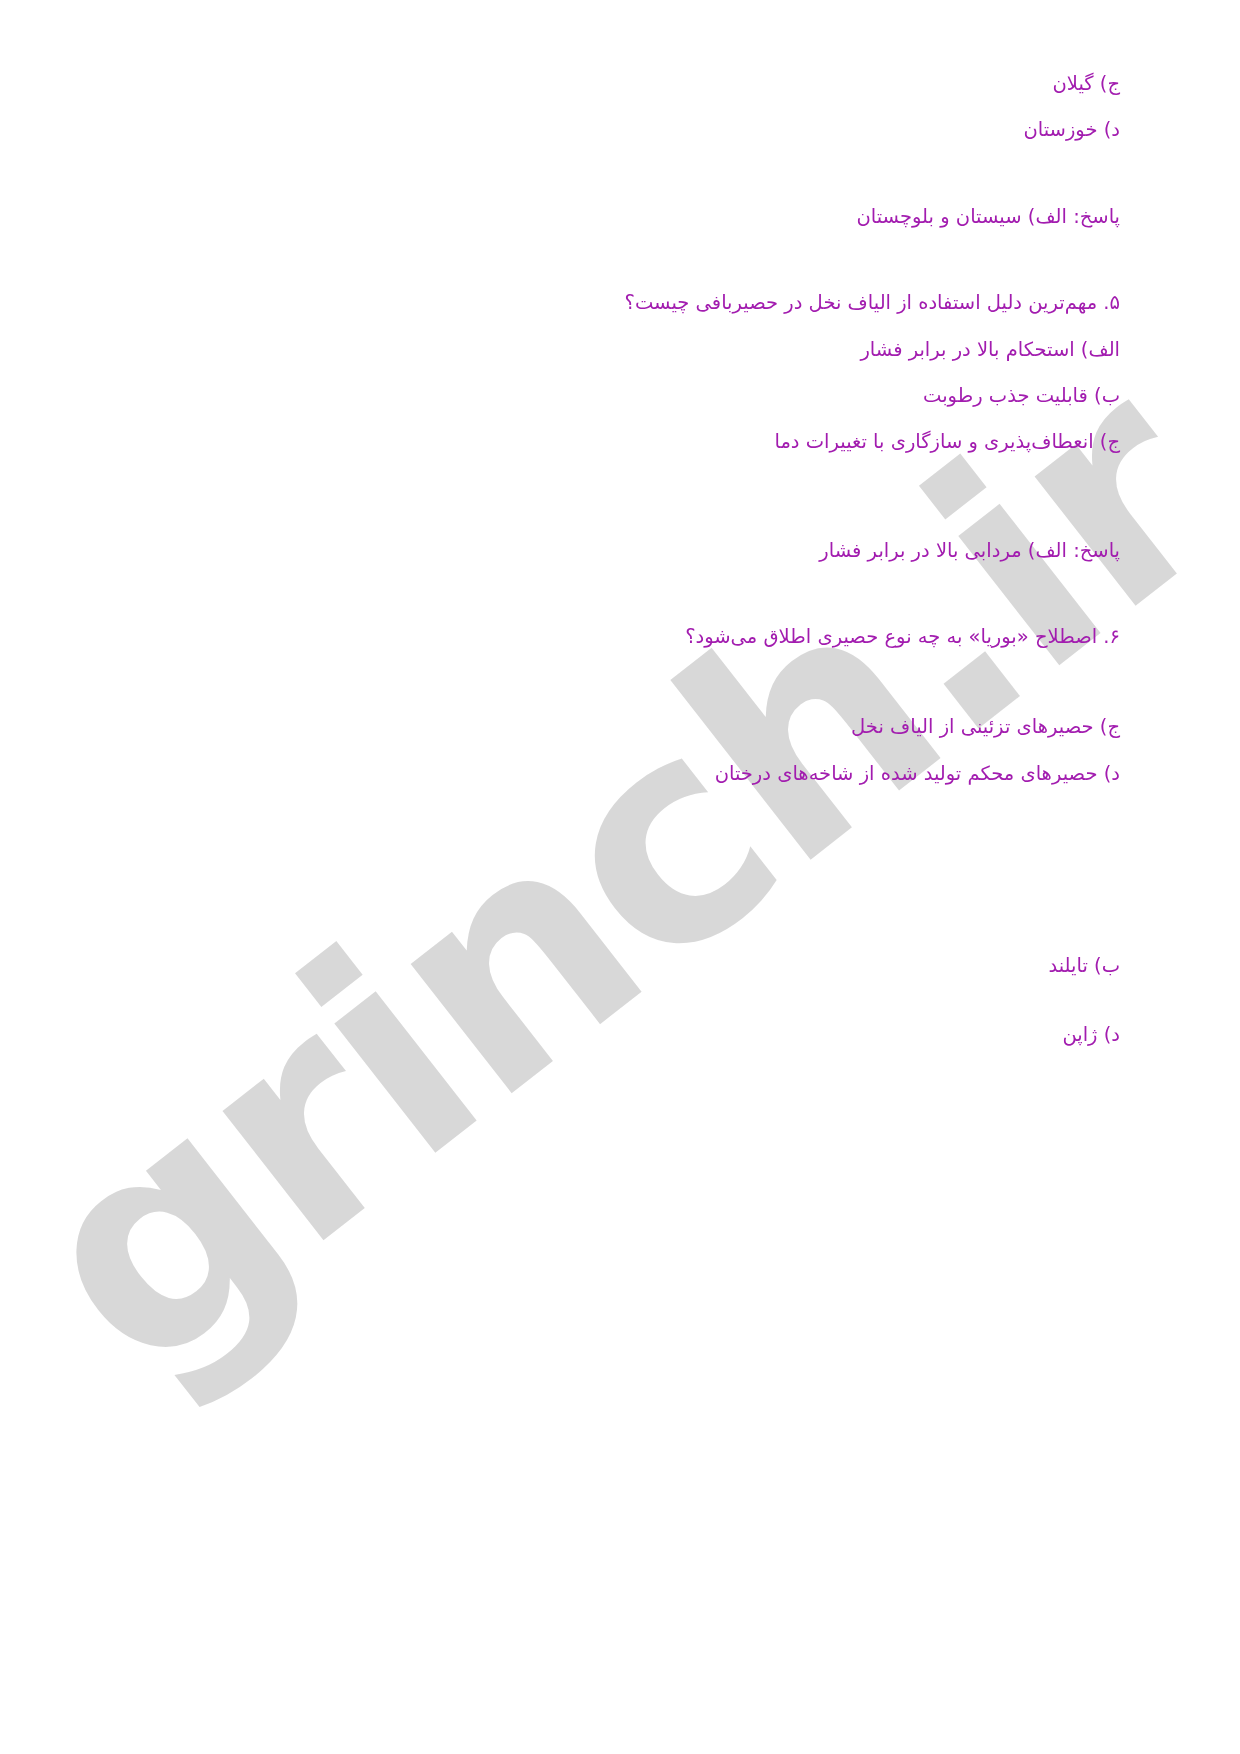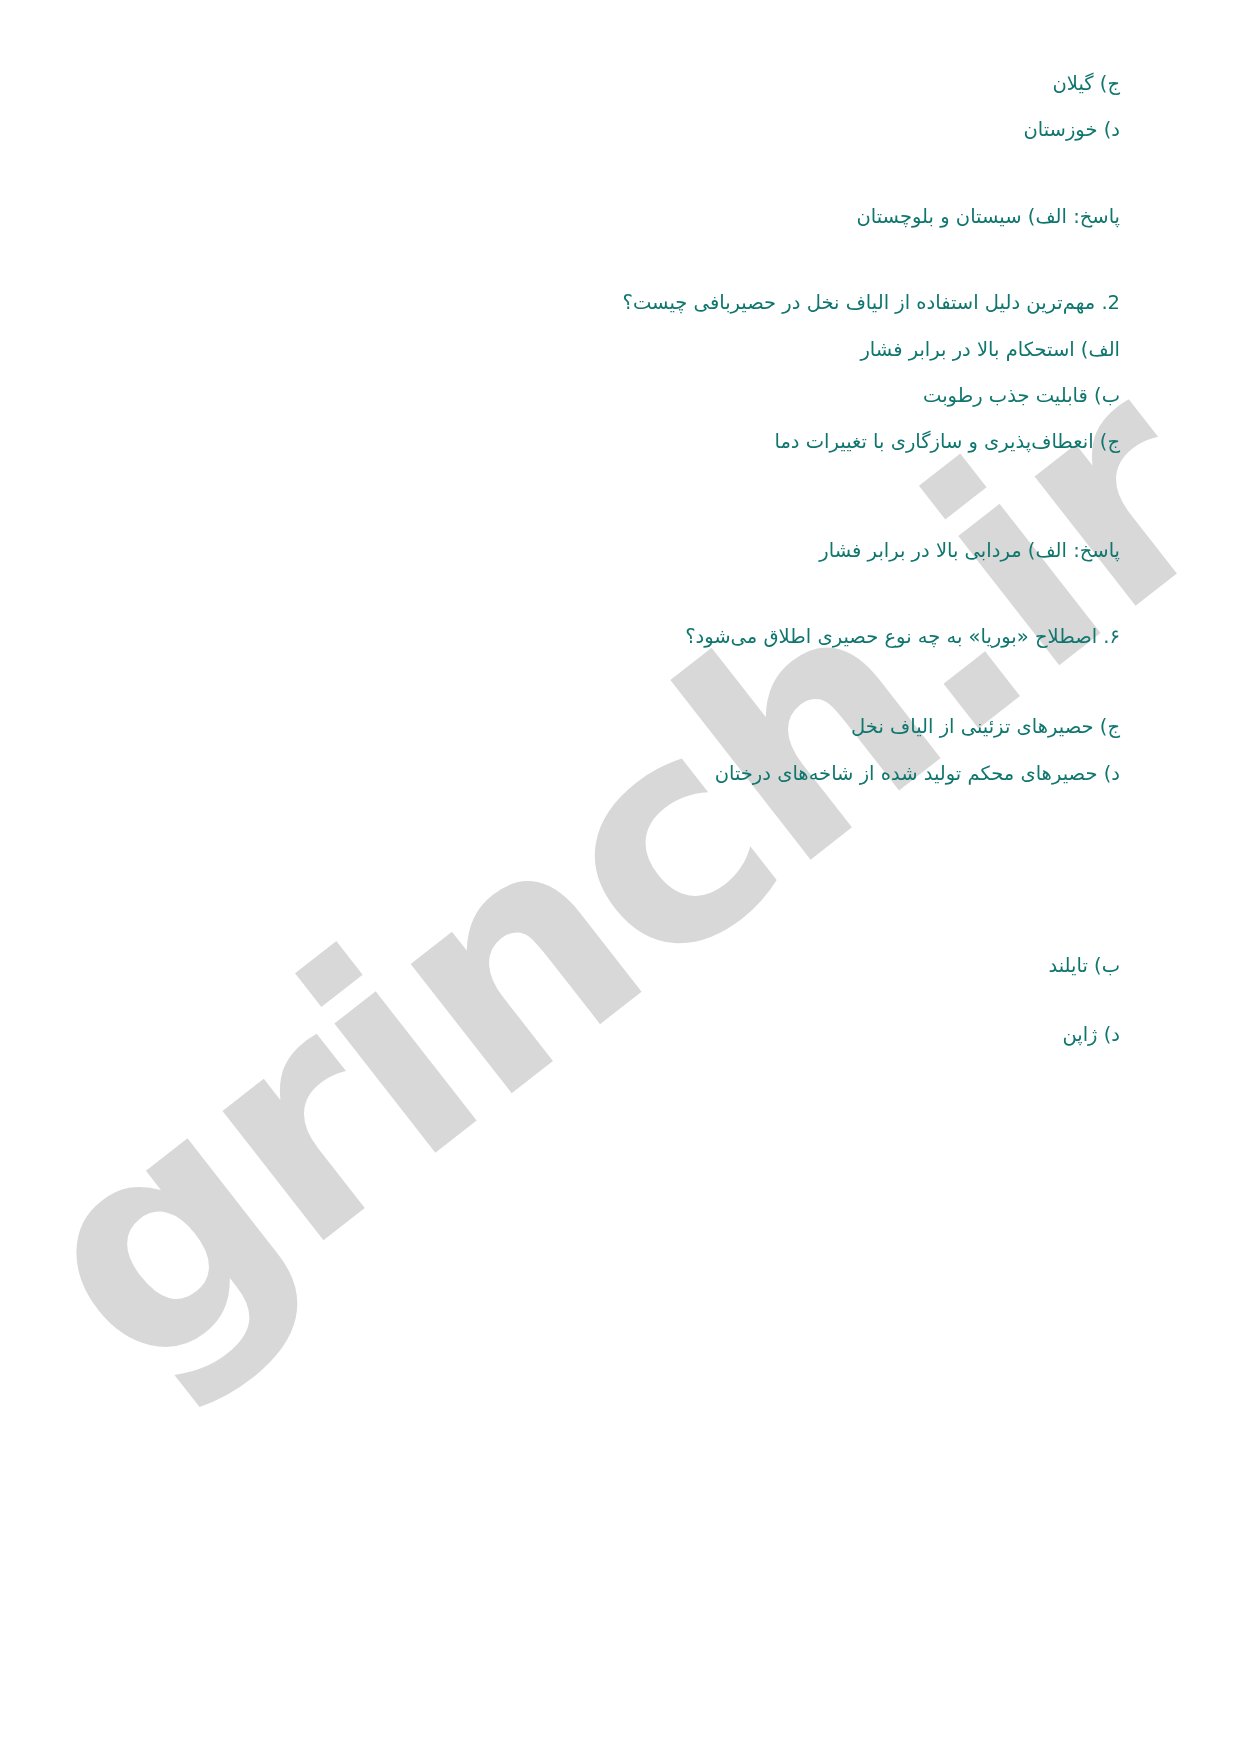--- a/index.html
+++ b/index.html
@@ -41,21 +41,21 @@
   }
   .content {
     position: relative;
     z-index: 2;
     padding: 72px 120px 0 120px;
     box-sizing: border-box;
   }
   .line {
     font-size: 19.5px;
     line-height: 1.25;
-    color: #0f766e;
+    color: #a21caf;
     text-align: right;
     margin: 0;
     padding: 0;
     white-space: pre-wrap;
   }
   .spacer-xs { height: 22px; }
   .spacer-lg { height: 62px; }
   .q-line { margin-bottom: 0; }
 </style>
 </head>
@@ -70,21 +70,21 @@
   <div class="content">
 
     <p class="line">ج) گیلان</p>
     <div class="spacer-xs"></div>
     <p class="line">د) خوزستان</p>
 
     <div class="spacer-lg"></div>
     <p class="line">پاسخ: الف) سیستان و بلوچستان</p>
 
     <div class="spacer-lg"></div>
-    <p class="line q-line">2. مهم‌ترین دلیل استفاده از الیاف نخل در حصیربافی چیست؟</p>
+    <p class="line q-line">۵. مهم‌ترین دلیل استفاده از الیاف نخل در حصیربافی چیست؟</p>
     <div class="spacer-xs"></div>
     <p class="line">الف) استحکام بالا در برابر فشار</p>
     <div class="spacer-xs"></div>
     <p class="line">ب) قابلیت جذب رطوبت</p>
     <div class="spacer-xs"></div>
     <p class="line">ج) انعطاف‌پذیری و سازگاری با تغییرات دما</p>
     <div class="spacer-xs"></div>
 
     <div class="spacer-lg"></div>
     <p class="line">پاسخ: الف) مردابی بالا در برابر فشار</p>

